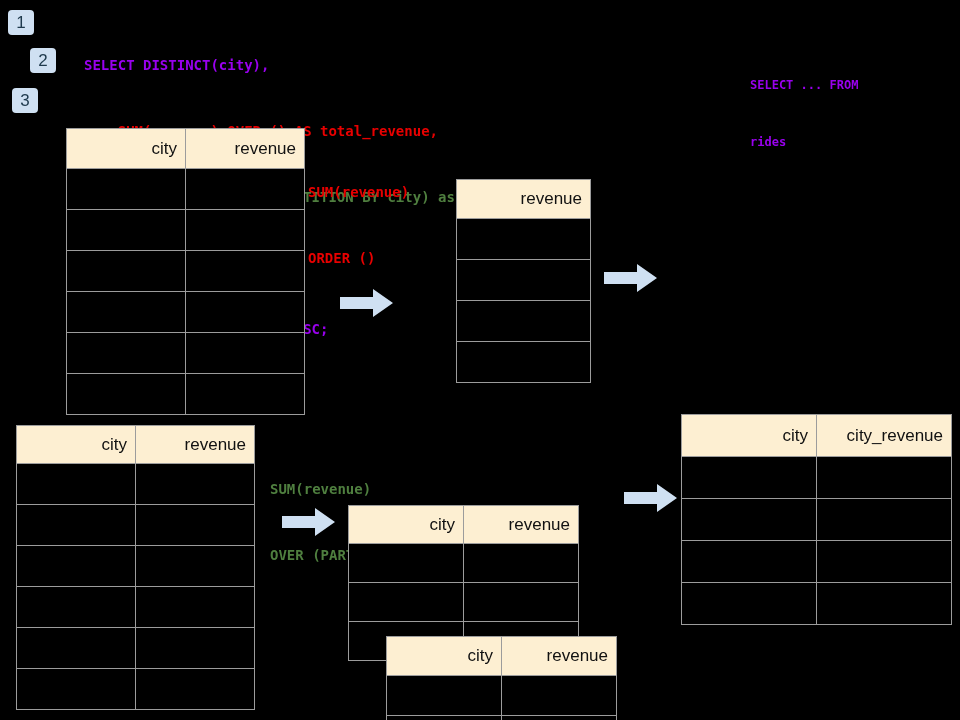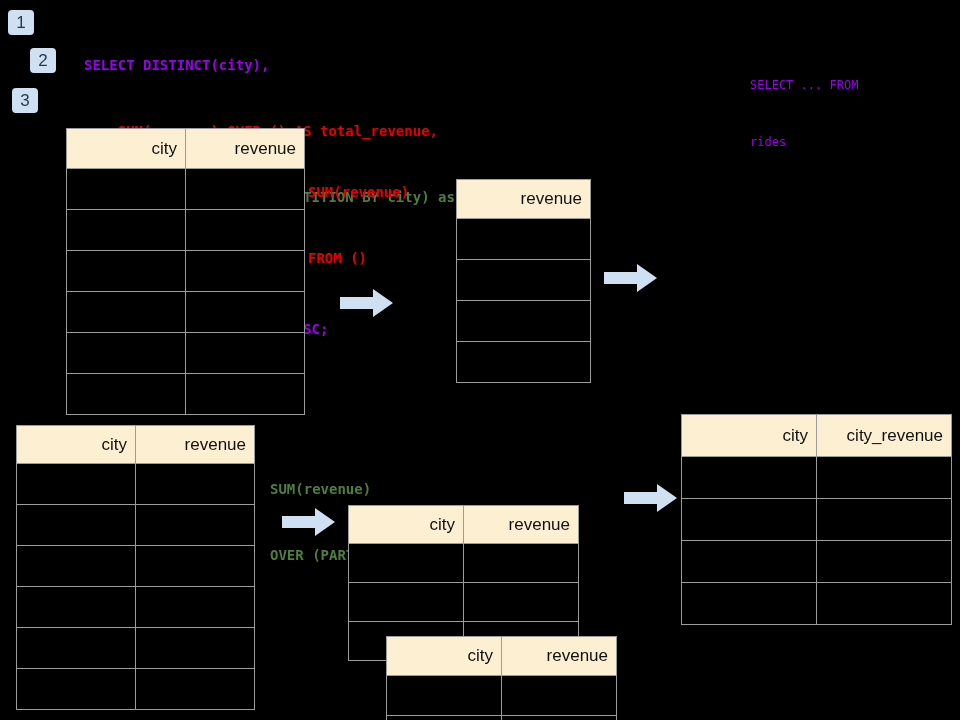--- a/index.html
+++ b/index.html
@@ -56,21 +56,21 @@
     font-weight: bold;
     white-space: pre;
   }
   .annot span { display: block; white-space: pre; }
 
   .annot-side {
     position: absolute;
     font-family: "DejaVu Sans Mono", "Liberation Mono", monospace;
     font-size: 12px;
     line-height: 19px;
-    font-weight: normal;
+    font-weight: bold;
     white-space: pre;
   }
   .annot-side span { display: block; white-space: pre; }
 
   
   .tbl {
     position: absolute;
     border-collapse: collapse;
     table-layout: fixed;
     background: #000000;
@@ -120,21 +120,21 @@
     <span class="sql-line" style="color:#9900ee;">  ORDER by city_revenue DESC;</span>
   </div>
 
   <div class="annot-side" style="left:750px; top:38px; color:#9900ee;">
     <span>SELECT ... FROM</span>
     <span>rides</span>
   </div>
 
   <div class="annot" style="left:308px; top:137px; color:#e80000;">
     <span>SUM(revenue)</span>
-    <span>FROM ()</span>
+    <span>ORDER ()</span>
   </div>
 
   <div class="annot" style="left:270px; top:434px; color:#4f7f3f;">
     <span>SUM(revenue)</span>
     <span>OVER (PARTITION</span>
   </div>
 
   <table class="tbl" style="left:66px; top:128px; width:238px;">
     <thead>
       <tr>

